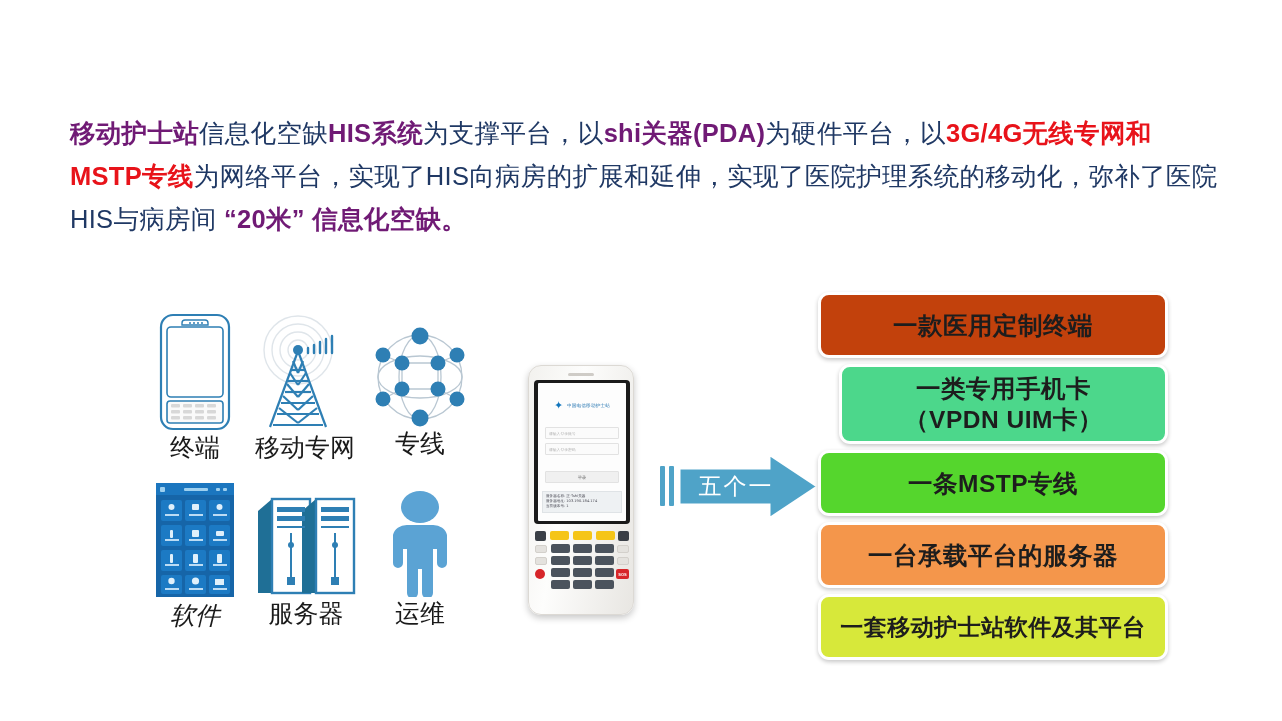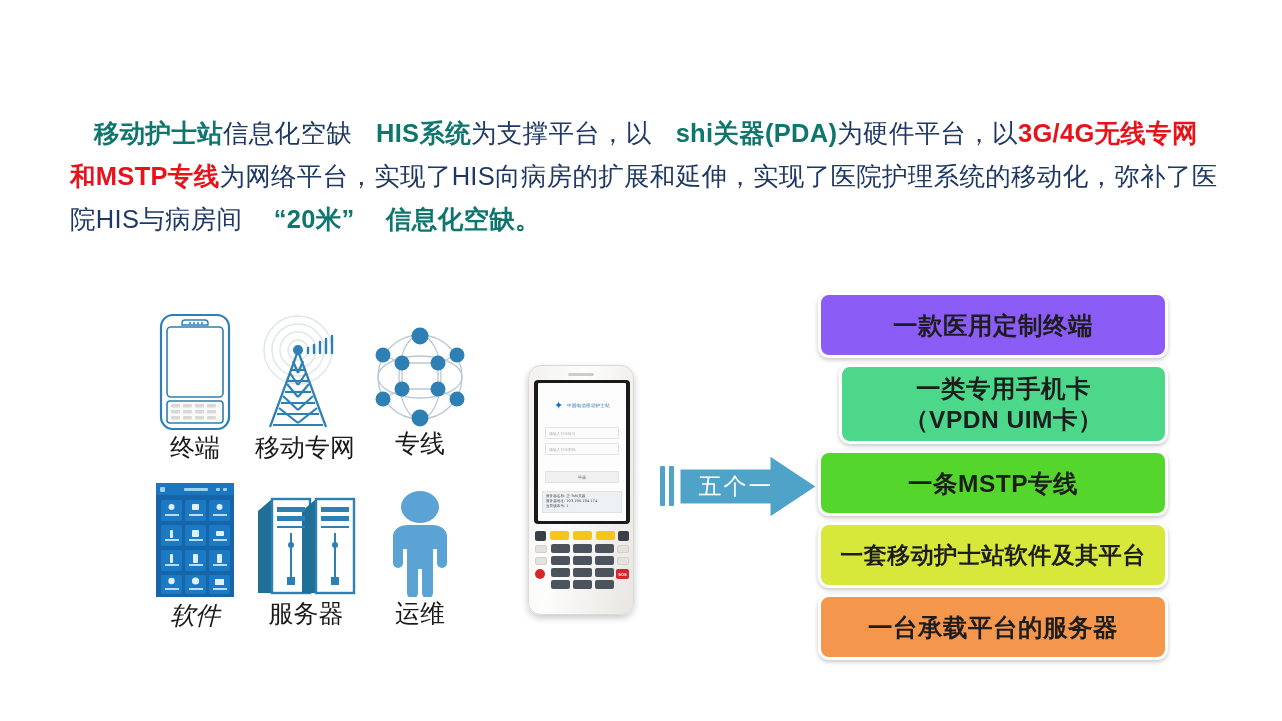--- a/index.html
+++ b/index.html
@@ -19,21 +19,21 @@
   .headline {
     position: absolute;
     left: 70px; top: 112px;
     width: 1150px;
     font-size: 25.5px;
     line-height: 43px;
     letter-spacing: 0.3px;
     color: #1F3864;
     font-weight: 400;
   }
-  .headline .b   { font-weight: bold; color: #0f766e; margin-left: 24px; }
+  .headline .b   { font-weight: bold; color: #701a75; }
   .headline .red { font-weight: bold; color: #E8131A; }
   .headline .n   { font-weight: 400; color: #1F3864; }
 
   
   .icon-grid {
     position: absolute;
     left: 140px; top: 313px;
     width: 340px; height: 330px;
   }
   .icon-cell {
@@ -448,38 +448,38 @@
     <div class="arrow-shape">
       <svg width="143" height="70" viewBox="0 0 143 70">
         <path d="M2 16 H92 V2 L141 34.5 L92 67 V53 H2 Z" fill="#4FA3C8" stroke="#ffffff" stroke-width="3"></path>
       </svg>
     </div>
     <div class="arrow-text">五个一</div>
   </div>
 
   <div class="boxes">
 
-    <div class="box box-1" style="background:#8b5cf6;justify-content:center;">
+    <div class="box box-1" style="background:#c2410c;justify-content:center;">
       <div class="lines"><span>一款医用定制终端</span></div>
     </div>
 
     <div class="box box-2" style="background:#4CD78B;margin-left:21px;">
       <div class="lines">
         <div>一类专用手机卡</div>
         <div>（VPDN UIM卡）</div>
       </div>
     </div>
 
     <div class="box box-3" style="background:#55D62D;text-align:center;">
       <div class="lines"><span>一条MSTP专线</span></div>
     </div>
 
+    <div class="box box-5" style="background:#F4964B;">
+      <div class="lines"><span>一台承载平台的服务器</span></div>
+    </div>
+
     <div class="box box-4" style="background:#D7E83A;">
       <div class="lines"><span>一套移动护士站软件及其平台</span></div>
     </div>
 
-    <div class="box box-5" style="background:#F4964B;">
-      <div class="lines"><span>一台承载平台的服务器</span></div>
-    </div>
-
   </div>
 
 </div>
 
 </body></html>

